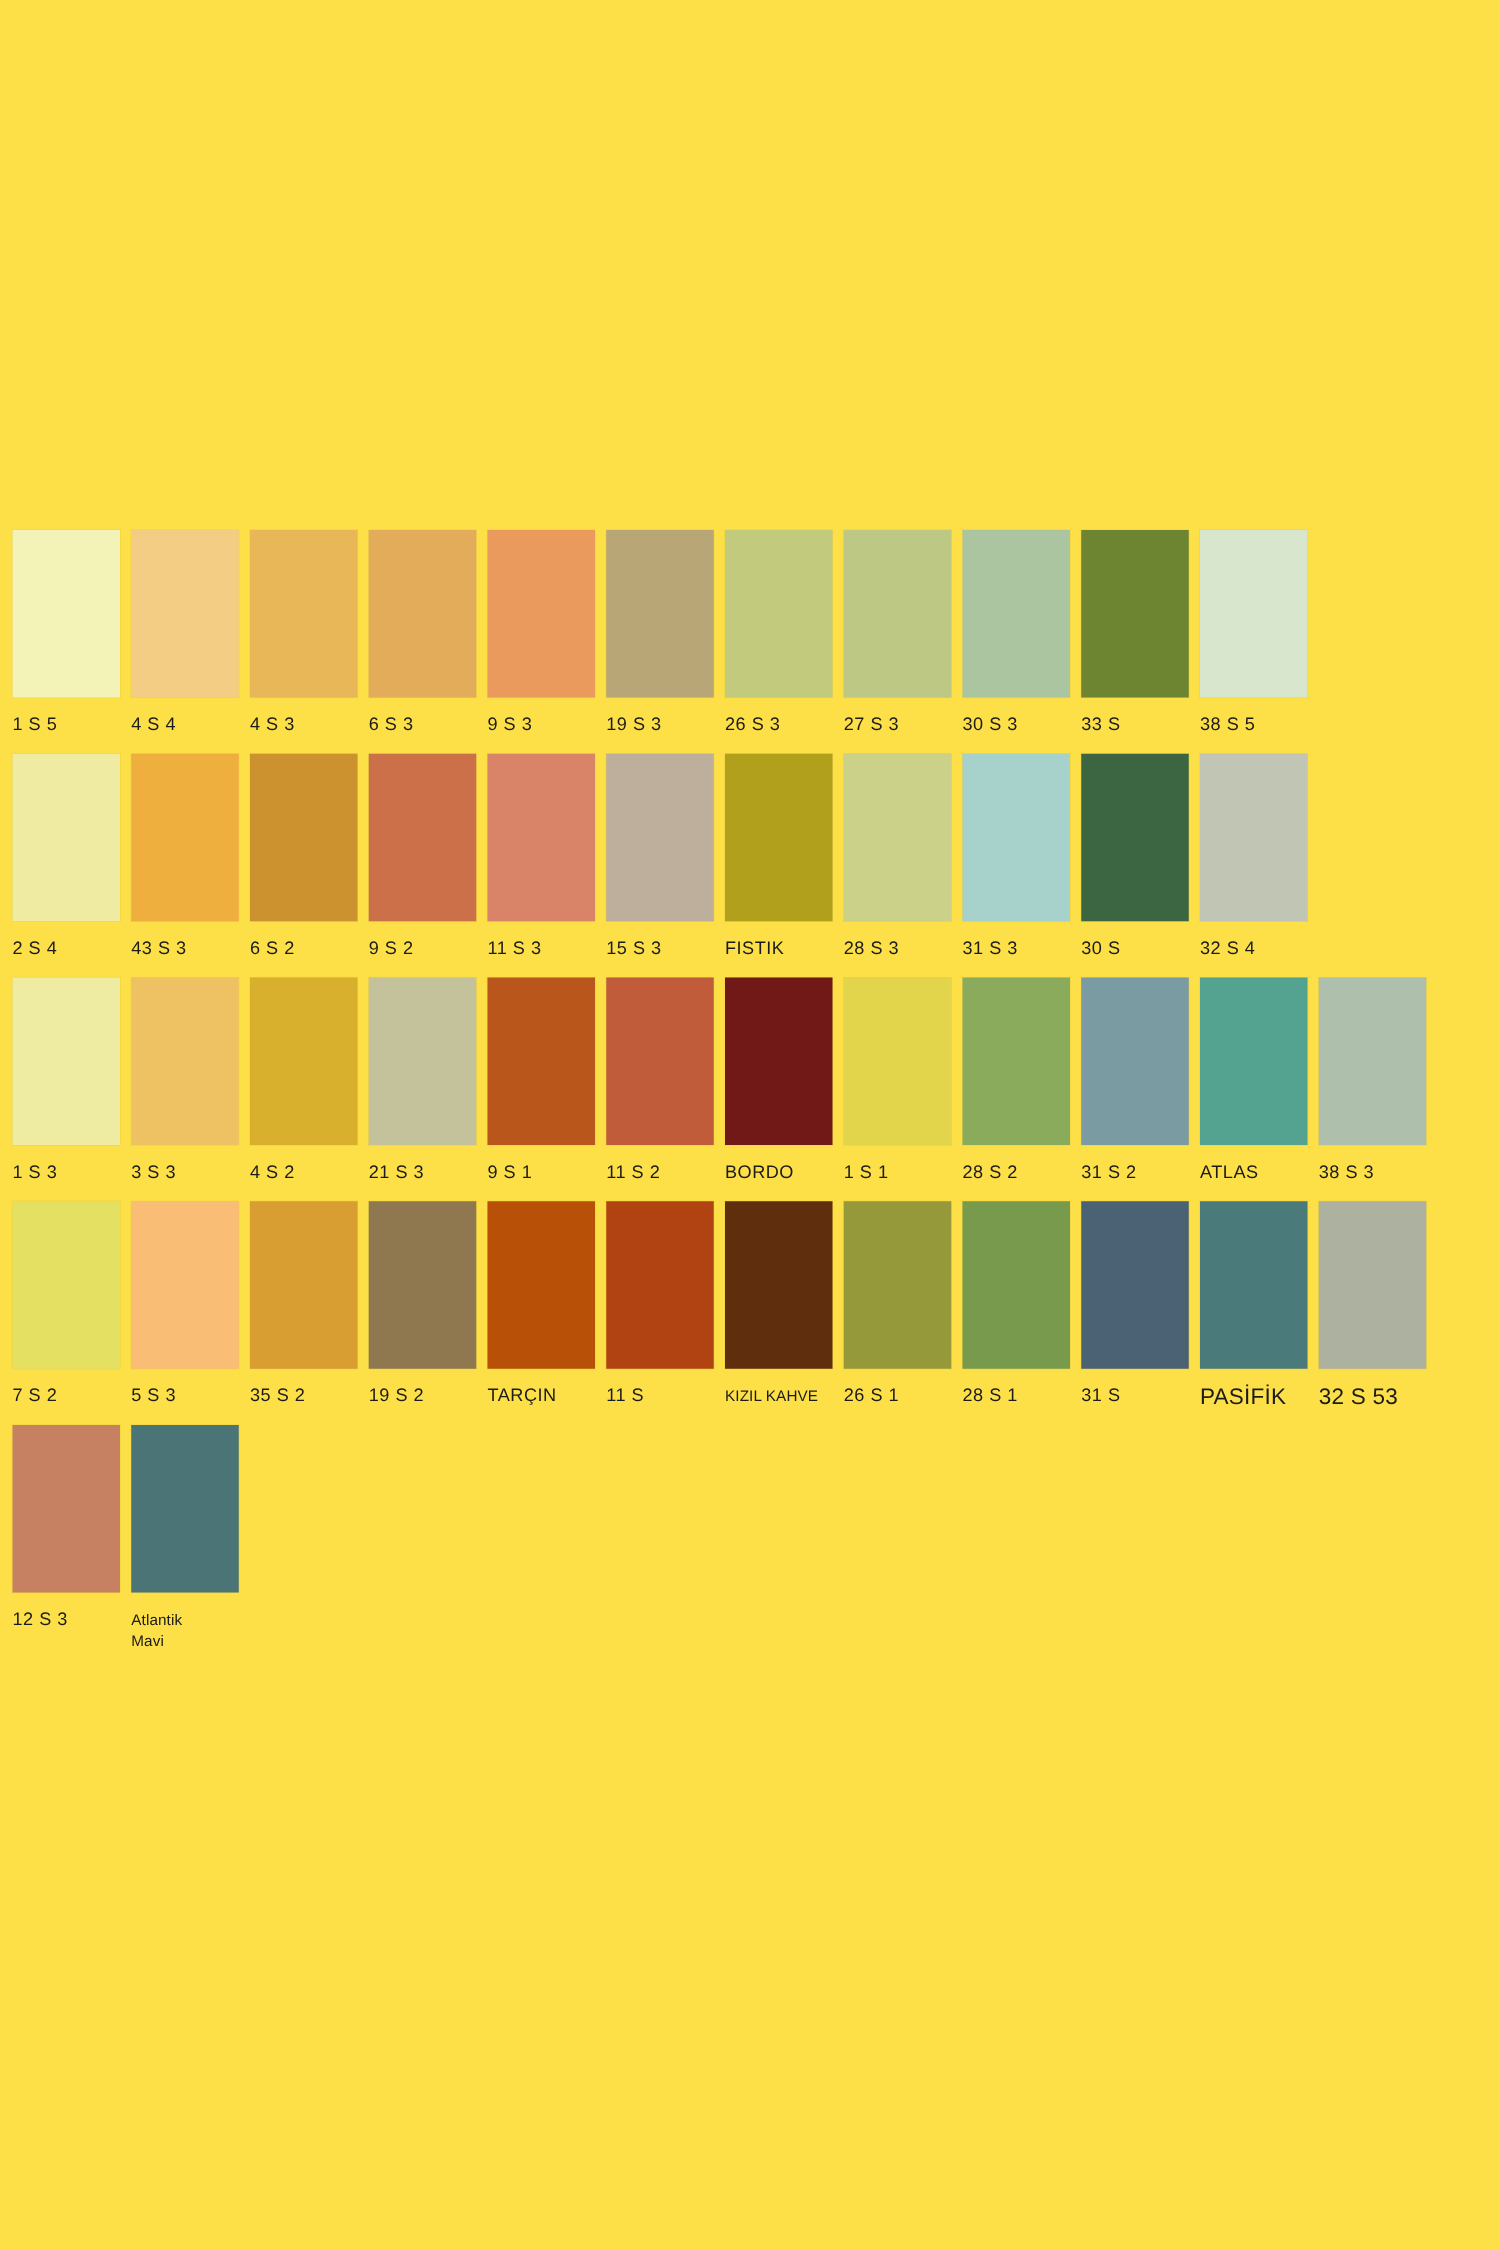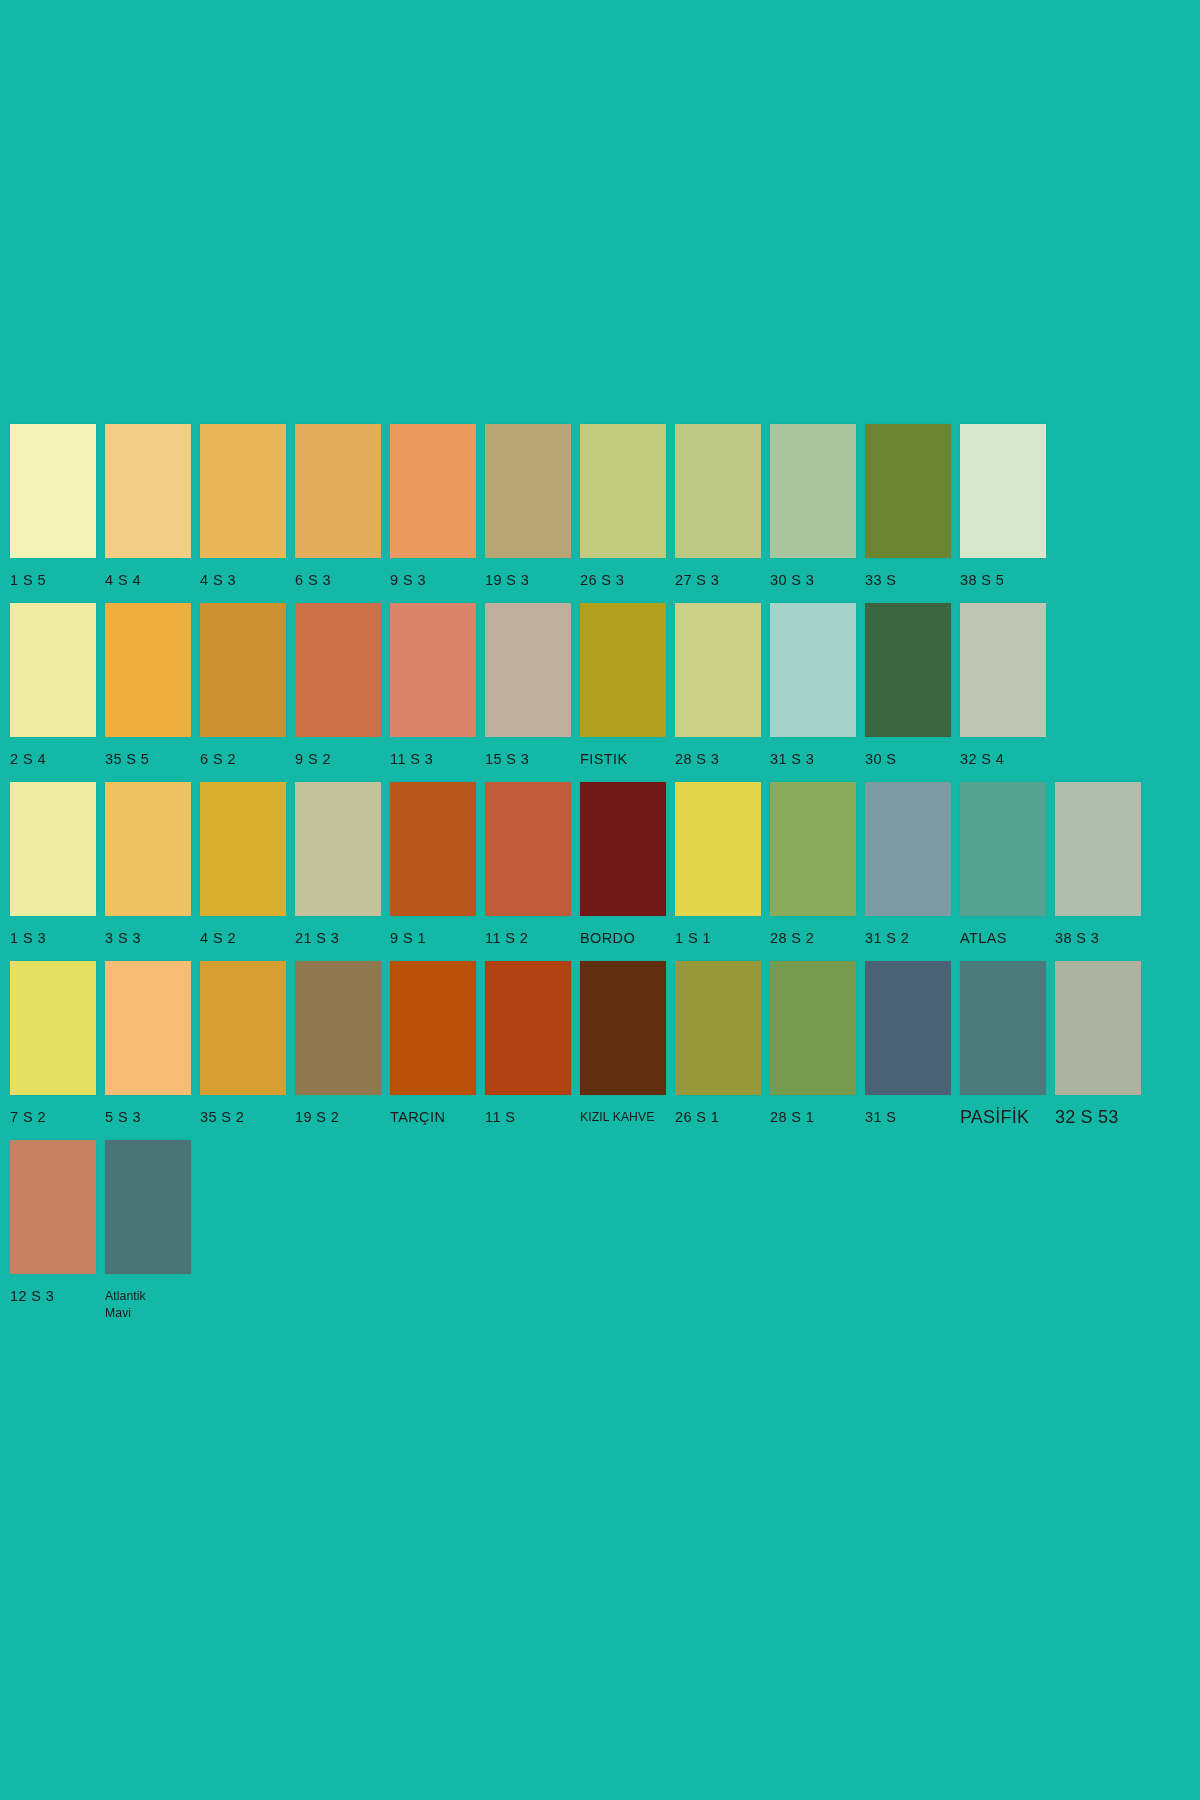--- a/index.html
+++ b/index.html
@@ -15,21 +15,21 @@
     -webkit-font-smoothing: antialiased;
     overflow: hidden;
   }
 
   #chart-sheet {
     position: absolute;
     left: 0;
     top: 0;
     width: 1200px;
     height: 1800px;
-    background: #14b8a6;
+    background: #fde047;
   }
 
   .palette-body {
     position: absolute;
     left: 10px;
     top: 424px;
     width: 1180px;
   }
 
   .swatch-row {
@@ -129,21 +129,21 @@
           <span class="swatch-label">38 S 5</span>
         </div>
       </div>
       <div class="swatch-row">
         <div class="swatch-cell">
           <span class="swatch-chip" style="background-color: rgb(240, 235, 163);"></span>
           <span class="swatch-label">2 S 4</span>
         </div>
         <div class="swatch-cell">
           <span class="swatch-chip" style="background-color: rgb(239, 175, 63);"></span>
-          <span class="swatch-label">35 S 5</span>
+          <span class="swatch-label">43 S 3</span>
         </div>
         <div class="swatch-cell">
           <span class="swatch-chip" style="background-color: rgb(204, 146, 47);"></span>
           <span class="swatch-label">6 S 2</span>
         </div>
         <div class="swatch-cell">
           <span class="swatch-chip" style="background-color: rgb(203, 112, 73);"></span>
           <span class="swatch-label">9 S 2</span>
         </div>
         <div class="swatch-cell">

